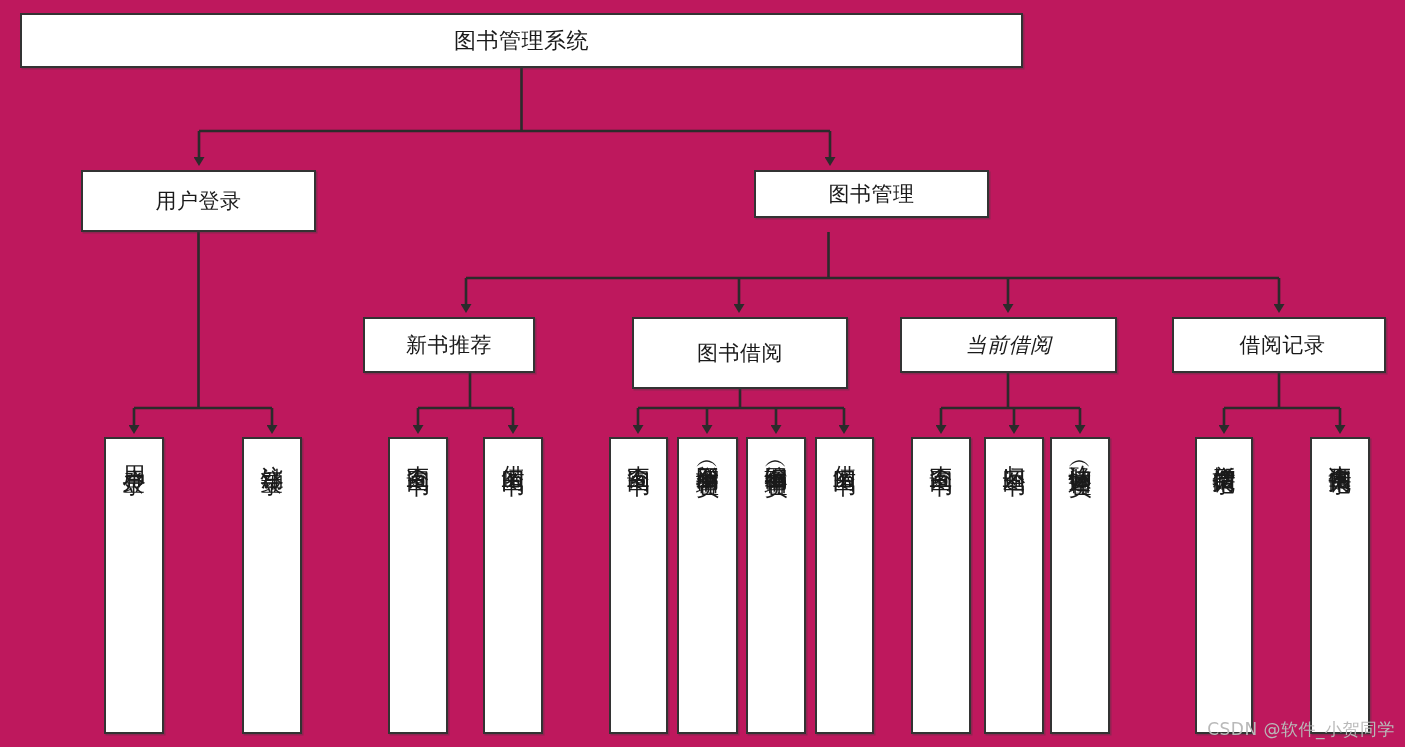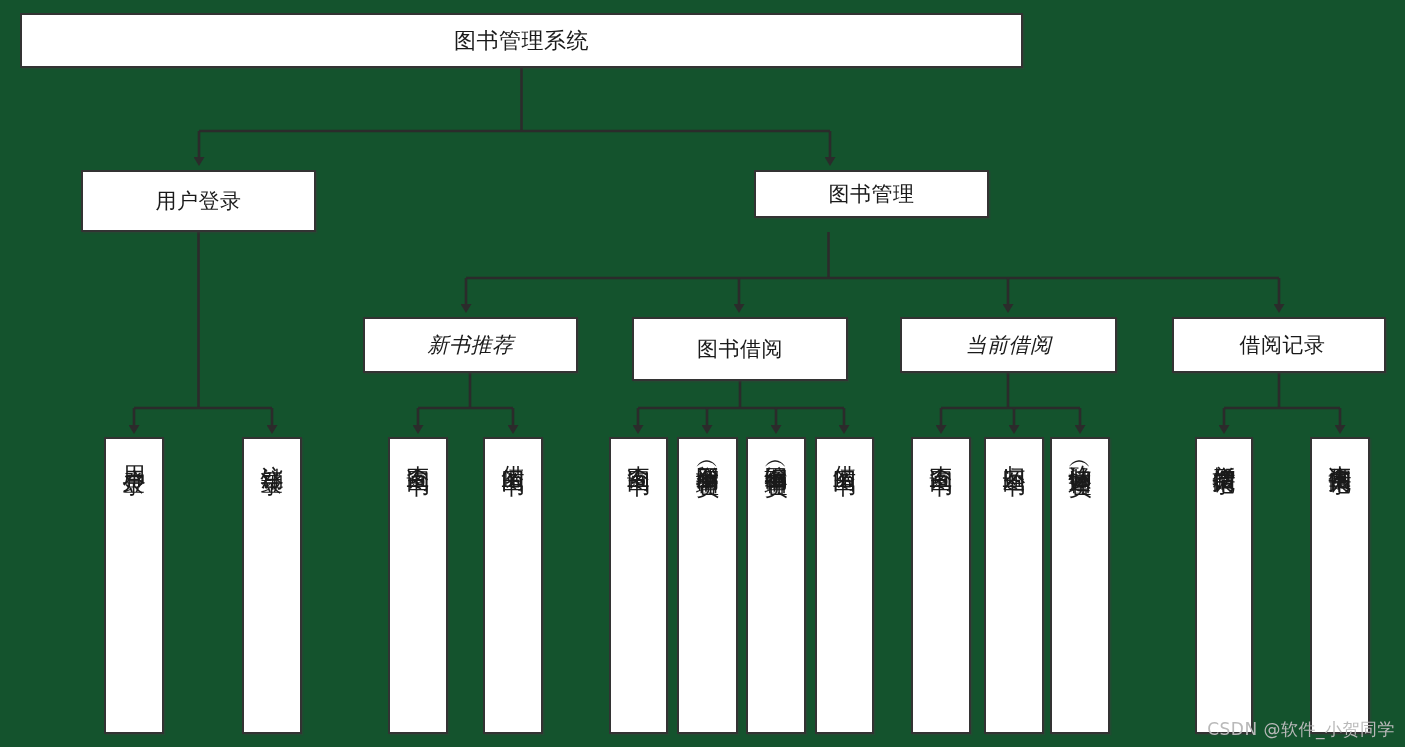--- a/index.html
+++ b/index.html
@@ -1,21 +1,21 @@
 <!DOCTYPE html>
 <html><head>
 <meta charset="utf-8">
 <style>
   html,body{margin:0;padding:0;background:#ffffff;}
   body{
     width:1405px;height:747px;
     font-family:"DejaVu Sans","Liberation Sans",sans-serif;
     overflow:hidden;
   }
-  #canvas{position:relative;width:1405px;height:747px;background:#14532d;}
+  #canvas{position:relative;width:1405px;height:747px;background:#be185d;}
   svg#wires{position:absolute;left:0;top:0;width:1405px;height:747px;}
   .node{
     position:absolute;
     box-sizing:border-box;
     background:#ffffff;
     border:2px solid #333333;
     box-shadow:1.5px 1.5px 0 0 rgba(60,60,60,.35);
     display:flex;
     align-items:center;
     justify-content:center;
@@ -115,24 +115,24 @@
     <span class="label">图书管理系统</span>
   </div>
 
   <div class="node horiz" style="left:81px;top:170px;width:235px;height:62px;">
     <span class="label">用户登录</span>
   </div>
   <div class="node horiz" style="left:711px;top:170px;width:235px;height:48px;margin-left:43px;">
     <span class="label">图书管理</span>
   </div>
 
-  <div class="node horiz" style="left:363px;top:317px;width:215px;height:56px;font-style:italic;">
+  <div class="node horiz" style="left:363px;top:317px;width:172px;height:56px;">
     <span class="label">新书推荐</span>
   </div>
-  <div class="node horiz" style="left:632px;top:317px;width:216px;height:64px;">
+  <div class="node horiz" style="left:632px;top:317px;width:216px;height:72px;">
     <span class="label">图书借阅</span>
   </div>
   <div class="node horiz" style="left:900px;top:317px;width:217px;height:56px;font-style:italic;">
     <span class="label">当前借阅</span>
   </div>
   <div class="node horiz" style="left:1172px;top:317px;width:214px;height:56px;padding-left:7px;">
     <span class="label">借阅记录</span>
   </div>
 
   <div class="node vert" style="left:104px;top:437px;width:60px;height:297px;">

